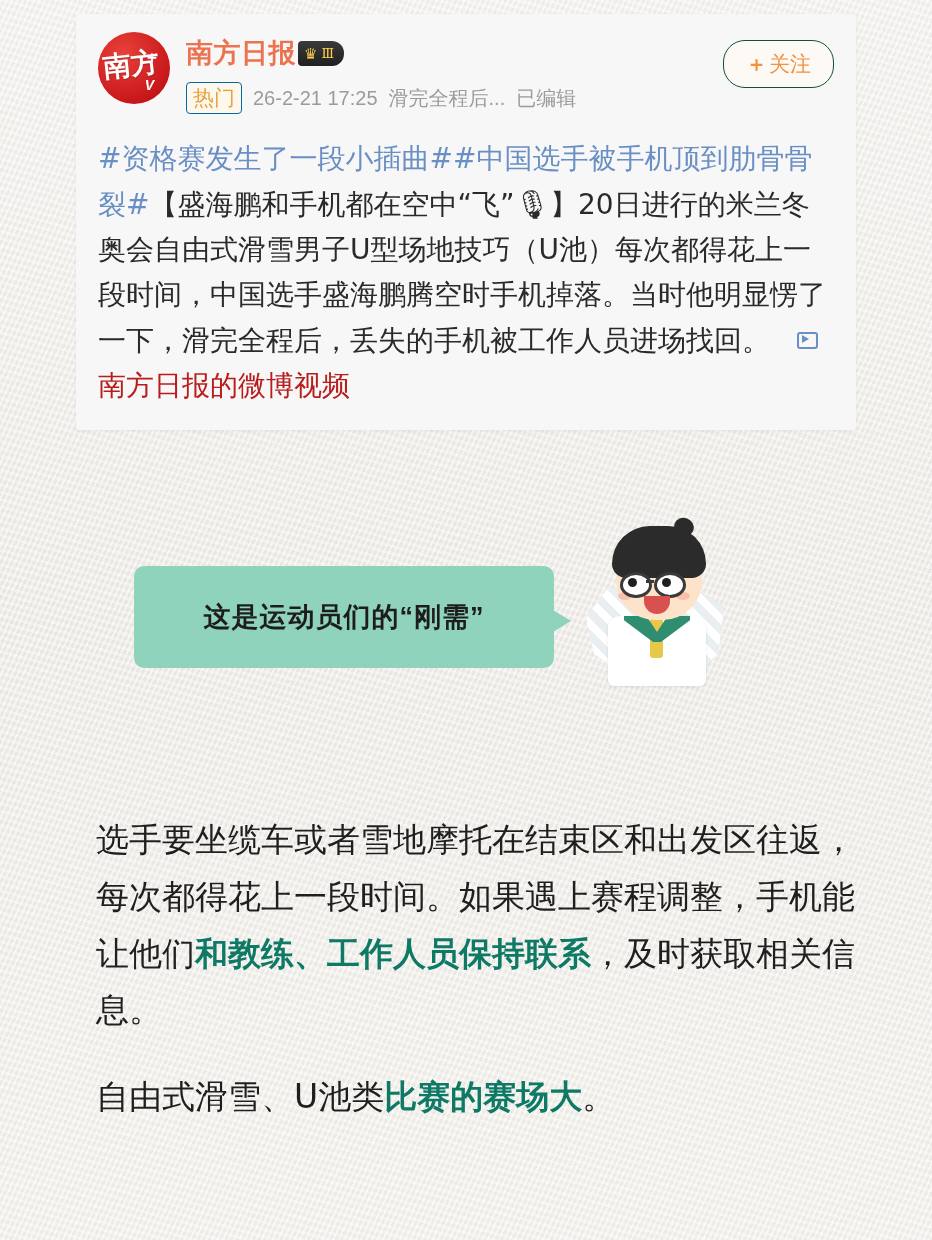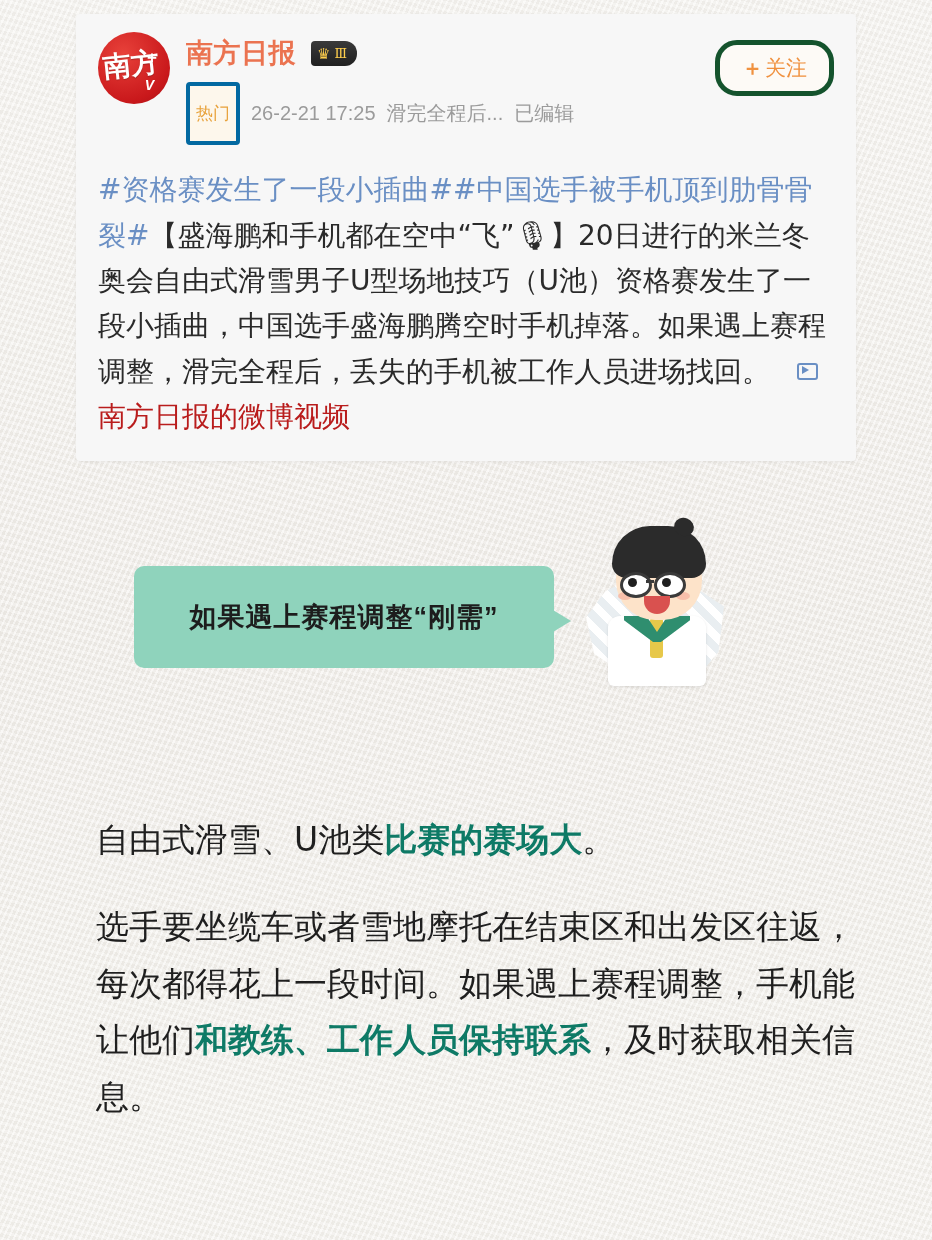--- a/index.html
+++ b/index.html
@@ -87,21 +87,21 @@
   }
   .wb-meta {
     margin-left: 16px;
     padding-top: 3px;
     flex: 1 1 auto;
     min-width: 0;
   }
   .wb-name-row {
     display: flex;
     align-items: center;
-    gap: 15px;
+    gap: 2px;
   }
   .wb-name {
     color: #eb7350;
     font-size: 27px;
     font-weight: bold;
     letter-spacing: 0.5px;
   }
   .wb-level {
     display: inline-flex;
     align-items: center;
@@ -124,32 +124,32 @@
   .wb-sub-row {
     display: flex;
     align-items: center;
     gap: 11px;
     margin-top: 11px;
     color: #9b9b9b;
     font-size: 20px;
   }
   .wb-tag-hot {
     color: #e8a33d;
-    border: 4px solid #0369a1;
+    border: 1px solid #0369a1;
     border-radius: 4px;
-    font-size: 17px;
-    padding: 17px 6px;
+    font-size: 21px;
+    padding: 2px 6px;
     line-height: 1.25;
     background: #fdf7ec;
   }
   .wb-follow {
     position: absolute;
     right: 0;
     top: 8px;
-    border: 5px solid #14532d;
+    border: 1px solid #14532d;
     color: #f0913f;
     border-radius: 22px;
     padding: 9px 22px;
     font-size: 21px;
     background: #fdfaf6;
     white-space: nowrap;
   }
   .wb-follow .plus {
     font-weight: bold;
     margin-right: 2px;
@@ -397,45 +397,45 @@
           <span>滑完全程后...</span>
           <span>已编辑</span>
         </div>
       </div>
       <div class="wb-follow">
         <span class="plus">＋</span><span>关注</span>
       </div>
     </div>
 
     <div class="wb-body">
-      <span class="topic">#资格赛发生了一段小插曲#</span><span class="topic">#中国选手被手机顶到肋骨骨裂#</span><span>【盛海鹏和手机都在空中“飞”🎙】20日进行的米兰冬奥会自由式滑雪男子U型场地技巧（U池）资格赛发生了一段小插曲，中国选手盛海鹏腾空时手机掉落。如果遇上赛程调整，滑完全程后，丢失的手机被工作人员进场找回。</span>&nbsp;&nbsp;&nbsp;<span class="vicon"></span><span class="videolink">南方日报的微博视频</span>
+      <span class="topic">#资格赛发生了一段小插曲#</span><span class="topic">#中国选手被手机顶到肋骨骨裂#</span><span>【盛海鹏和手机都在空中“飞”🎙】20日进行的米兰冬奥会自由式滑雪男子U型场地技巧（U池）每次都得花上一段时间，中国选手盛海鹏腾空时手机掉落。当时他明显愣了一下，滑完全程后，丢失的手机被工作人员进场找回。</span>&nbsp;&nbsp;&nbsp;<span class="vicon"></span><span class="videolink">南方日报的微博视频</span>
     </div>
   </div>
 
   <div class="bubble-area">
     <div class="bubble">
-      <span class="btext">如果遇上赛程调整“刚需”</span>
+      <span class="btext">这是运动员们的“刚需”</span>
     </div>
     <div class="doctor">
       <div class="doc-collarpaper"></div>
       <div class="doc-coat"></div>
       <div class="doc-head"></div>
       <div class="doc-hair"></div>
       <div class="doc-cheek l"></div>
       <div class="doc-cheek r"></div>
       <div class="doc-glass l"></div>
       <div class="doc-glass r"></div>
       <div class="doc-glass-bridge"></div>
       <div class="doc-eye l"></div>
       <div class="doc-eye r"></div>
       <div class="doc-mouth"></div>
     </div>
   </div>
 
   <div class="article">
     <p class="para">
-      <span>自由式滑雪、U池类</span><span class="hl">比赛的赛场大</span><span>。</span>
+      <span>选手要坐缆车或者雪地摩托在结束区和出发区往返，每次都得花上一段时间。如果遇上赛程调整，手机能让他们</span><span class="hl">和教练、工作人员保持联系</span><span>，及时获取相关信息。</span>
     </p>
     <p class="para">
-      <span>选手要坐缆车或者雪地摩托在结束区和出发区往返，每次都得花上一段时间。如果遇上赛程调整，手机能让他们</span><span class="hl">和教练、工作人员保持联系</span><span>，及时获取相关信息。</span>
+      <span>自由式滑雪、U池类</span><span class="hl">比赛的赛场大</span><span>。</span>
     </p>
   </div>
 </div>
 
 </body></html>

